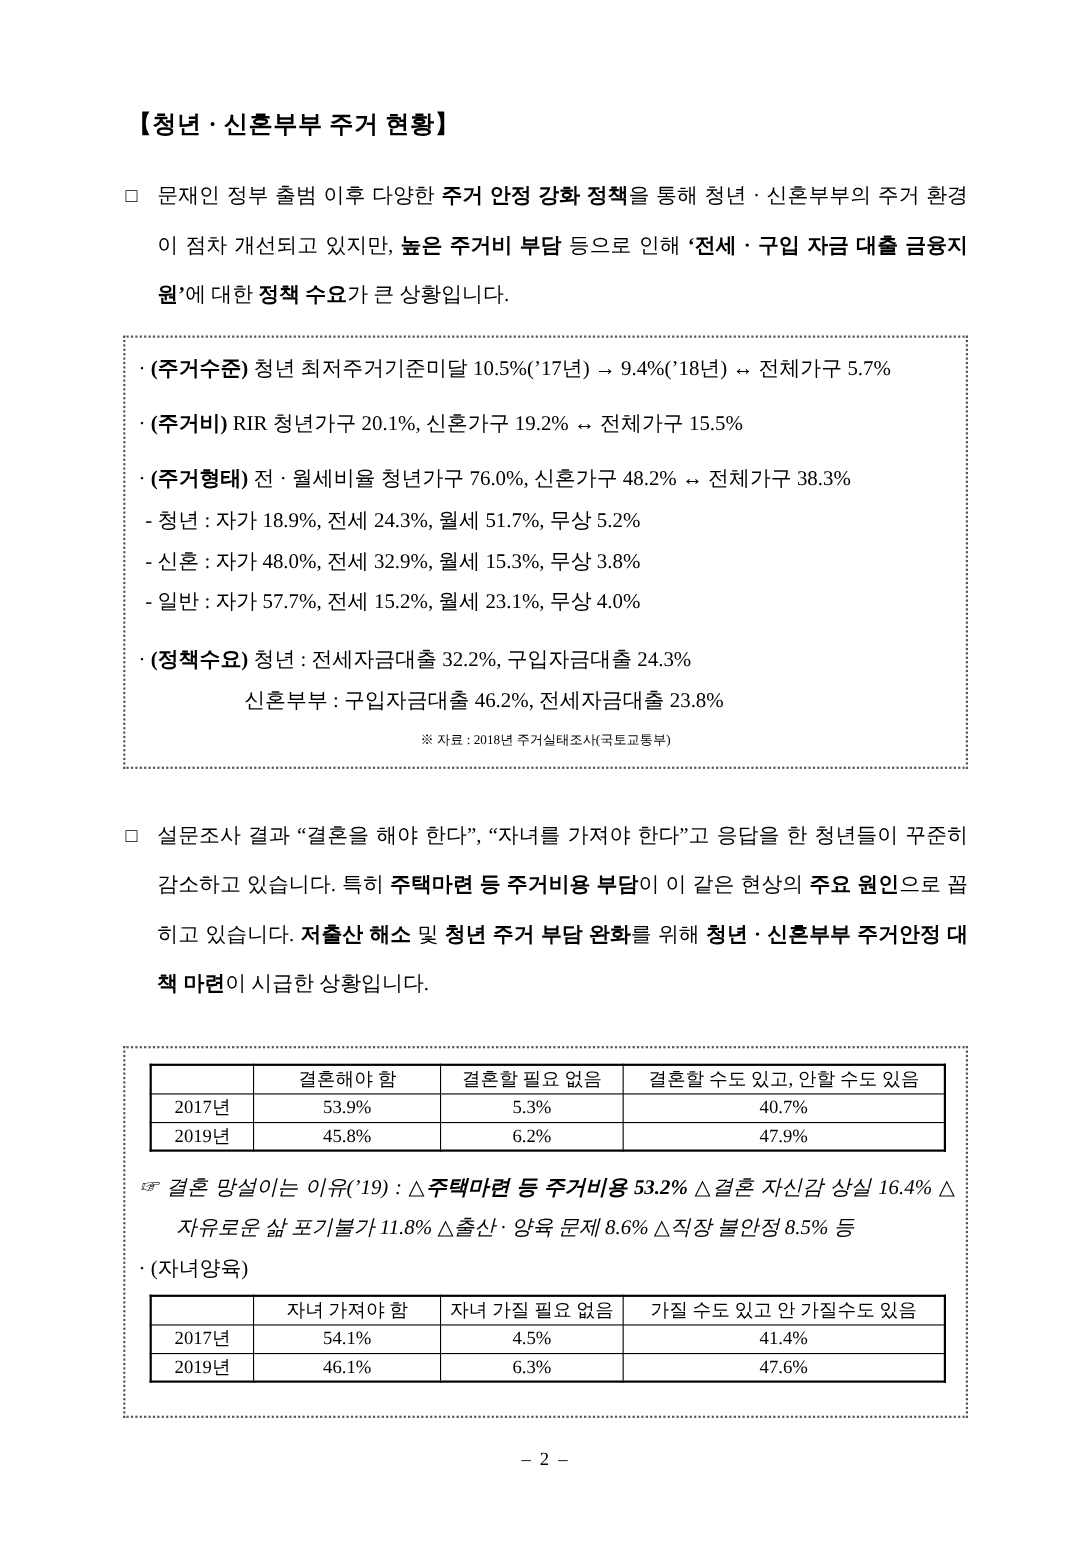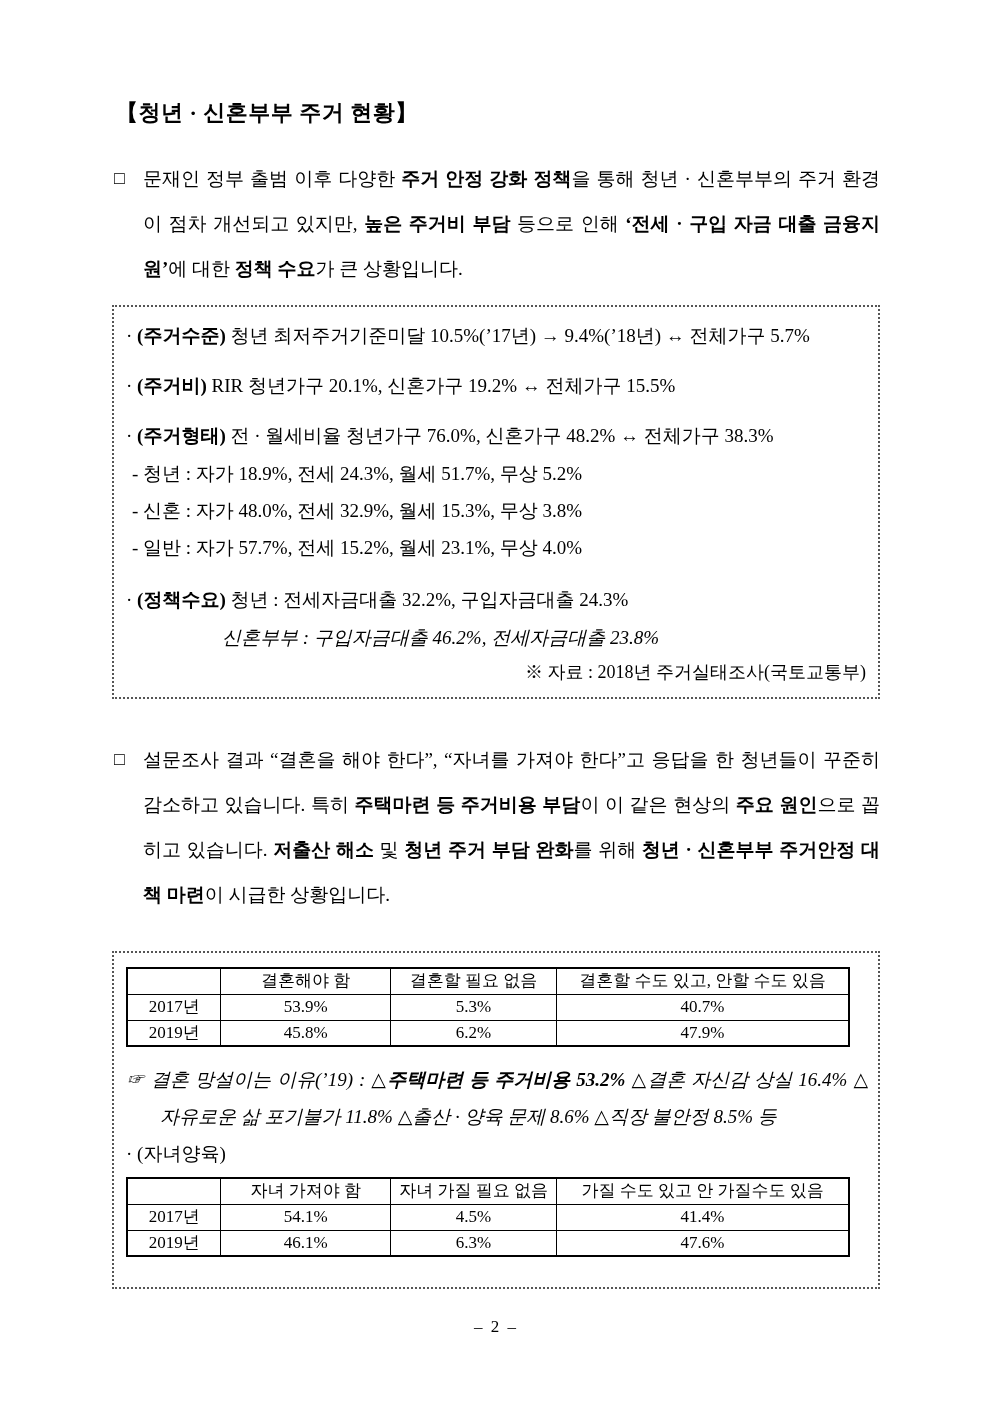--- a/index.html
+++ b/index.html
@@ -39,33 +39,34 @@
     margin-top: 14px;
     padding: 16px 10px 12px 12px;
     font-size: 19px;
   }
   .box-line { line-height: 26px; }
   .mb-lg { margin-bottom: 24px; }
   .mb-md { margin-bottom: 12px; }
   .mb-sm { margin-bottom: 11px; }
   .mb-xl { margin-bottom: 26px; }
   .dash-line { padding-left: 6px; }
-  .indent-line { margin-left: 96px; margin-bottom: 8px; font-style: italic; }
+  .indent-line { margin-left: 96px; margin-bottom: 8px; }
   .box-footnote {
-    text-align: right;
-    font-size: 18px;
+    text-align: center;
+    font-size: 12px;
     line-height: 26px;
     padding-right: 2px;
   }
   .para-2 { margin-top: 38px; }
   .box-2 { margin-top: 34px; padding: 14px 10px 12px 12px; }
   .box-label { line-height: 26px; margin-bottom: 10px; }
   .stat-table {
     border-collapse: collapse;
     border: 2px solid #000;
+    margin-left: 10px;
     width: calc(100% - 18px);
     font-size: 17px;
     margin-bottom: 14px;
   }
   .stat-table th, .stat-table td {
     border: 1.5px solid #000;
     font-weight: 400;
     text-align: center;
     height: 26px;
     padding: 0 4px;

